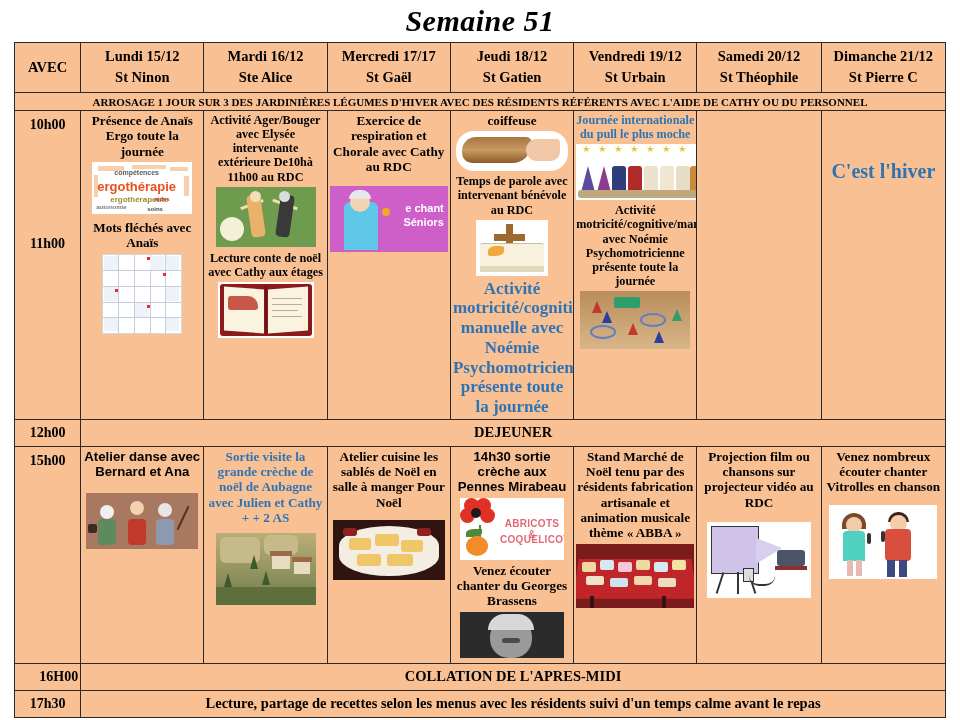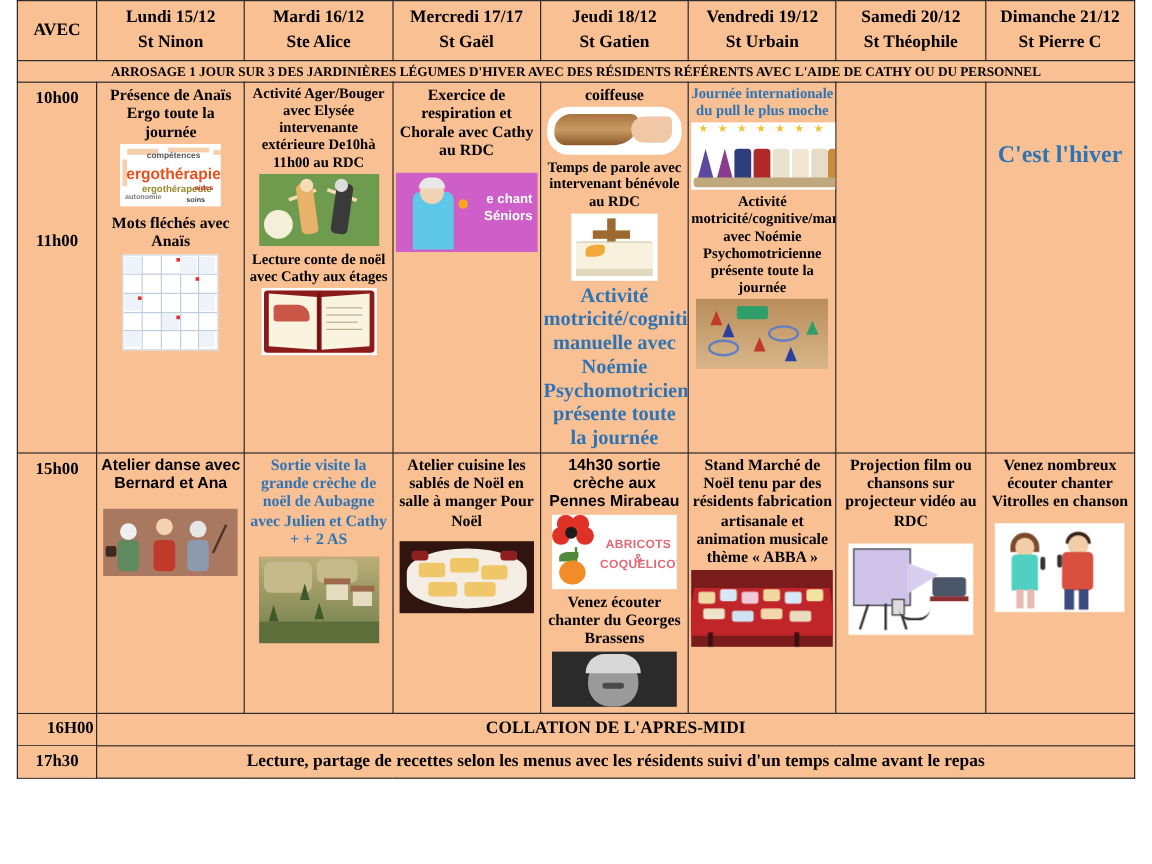--- a/index.html
+++ b/index.html
@@ -118,21 +118,21 @@
     line-height: 1.35;
     vertical-align: middle !important;
     height: 40px;
     padding: 3px 2px !important;
   }
 
   
   .pic { margin: 3px auto; display:block; background:#fff; position: relative; overflow: hidden; border: 0; }
 
   
-  .pic-ergo { width: 84px; height: 52px; background: #ffffff; }
+  .pic-ergo { width: 100px; height: 52px; background: #ffffff; }
   .pic-ergo .wc { position:absolute; font-family:"Liberation Sans", sans-serif; font-weight:bold; white-space:nowrap; }
   .pic-ergo .w-main { left:5px; top:17px; font-size:13px; color:#E8501E; }
   .pic-ergo .w-a { left:22px; top:7px; font-size:7px; color:#5a5a5a; }
   .pic-ergo .w-b { left:18px; top:33px; font-size:8px; color:#9B8B2F; }
   .pic-ergo .w-c { left:62px; top:34px; font-size:6px; color:#C0392B; }
   .pic-ergo .w-d { left:4px; top:42px; font-size:6px; color:#7a7a7a; }
   .pic-ergo .w-e { left:55px; top:44px; font-size:6px; color:#444; }
   .pic-ergo .bar { position:absolute; background:#F0A868; opacity:.55; }
 
   
@@ -258,20 +258,21 @@
   .pic-duo .m-head { position:absolute; left:61px; top:10px; width:17px; height:17px; border-radius:50%; background:#F2CDA8; }
   .pic-duo .m-hair { position:absolute; left:59px; top:7px; width:21px; height:10px; border-radius:11px 11px 0 0; background:#3A2418; }
   .pic-duo .legs { position:absolute; background:#3D4A80; }
   .pic-duo .mic { position:absolute; width:4px; height:11px; background:#333; border-radius:2px; }
 </style>
 </head>
 <body>
 
 <div id="page">
 
+  <div id="title">Semaine 51</div>
 
   <table class="sched">
     <colgroup>
       <col class="c-time">
         <col class="c-day">
         <col class="c-day">
         <col class="c-day">
       <col class="c-day">
         <col class="c-day">
         <col class="c-day2">
@@ -454,20 +455,26 @@
 
         <td>
           <span class="cell-txt black"></span>
         </td>
 
         <td>
           <span class="bigblue">C'est l'hiver</span>
         </td>
       </tr>
 
+      <tr>
+        <td class="timecell" style="height:20px;vertical-align:middle !important;">
+          <span>12h00</span>
+        </td>
+        <td class="fullrow" colspan="7">DEJEUNER</td>
+      </tr>
 
       <tr>
 
         <td class="timecell" style="height:212px;">
           <span class="t-top">15h00</span>
         </td>
 
         <td>
           <span class="cell-txt sans black">Atelier  danse avec Bernard et Ana</span>
           <div class="pic pic-dance" style="margin-top:14px;">

